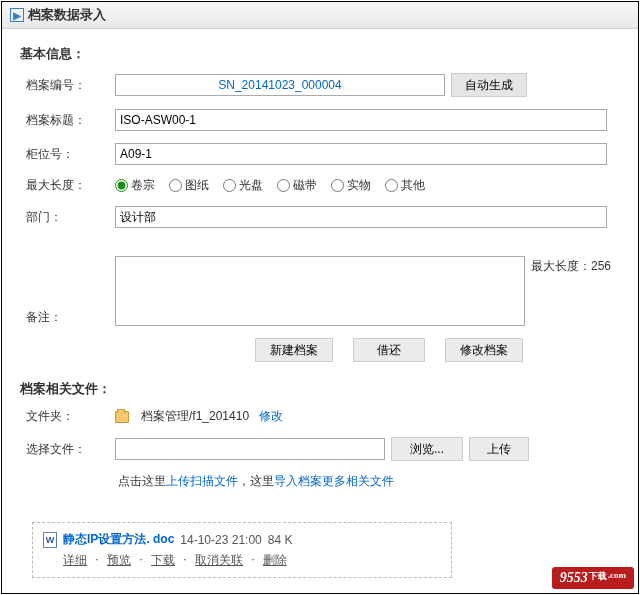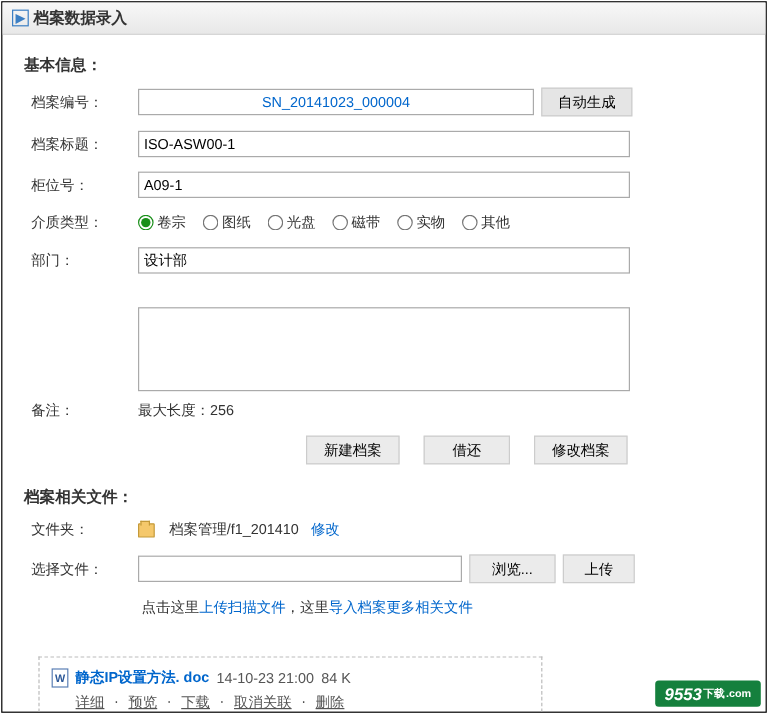--- a/index.html
+++ b/index.html
@@ -9,21 +9,21 @@
 .header .icon-box { width: 14px; height: 14px; border: 1px solid #3b7fc4; display: flex; align-items: center; justify-content: center; color: #3b7fc4; font-size: 10px; font-weight: bold; }
 .header .title { font-weight: bold; color: #333; font-size: 13px; }
 .content { padding: 10px 18px 10px 18px; }
 .section-title { font-weight: bold; font-size: 13px; margin: 6px 0 10px 0; }
 .row { display: flex; align-items: center; margin-bottom: 12px; }
 .label { width: 95px; padding-left: 6px; }
 .field { flex: 1; display: flex; align-items: center; gap: 6px; }
 input[type="text"] { border: 1px solid #aaa; height: 22px; padding: 2px 4px; font-size: 12px; font-family: inherit; }
 .inp-record { width: 330px; color: #0066cc; text-align: center; }
 .btn-gen { width: 76px; height: 24px; background: #e5e5e5; border: 1px solid #ccc; cursor: pointer; font-size: 12px; font-family: inherit; }
-.inp-full { width: 410px; }
+.inp-full { width: 492px; }
 .radio-group { display: flex; gap: 14px; align-items: center; }
 .radio-group label { display: flex; align-items: center; gap: 3px; cursor: pointer; }
 .radio-group input[type="radio"] { accent-color: #1a8f1a; }
 textarea { width: 410px; height: 70px; border: 1px solid #aaa; resize: none; font-family: inherit; font-size: 12px; padding: 2px 4px; overflow-y: scroll; }
 .note-row { align-items: flex-end; margin-top: 28px; }
 .maxlen { font-size: 12px; margin-top: 2px; }
 .btn-row { display: flex; gap: 20px; padding-left: 235px; margin-top: 10px; margin-bottom: 18px; }
 .btn { height: 24px; padding: 0 14px; background: #ebebeb; border: 1px solid #ccc; cursor: pointer; font-size: 12px; font-family: inherit; min-width: 72px; }
 .folder-icon { display: inline-block; width: 14px; height: 12px; background: #f5c86b; border: 1px solid #c49a3a; border-radius: 1px; position: relative; margin-right: 2px; vertical-align: middle; }
 .folder-icon::before { content: ""; position: absolute; top: -3px; left: 1px; width: 6px; height: 3px; background: #f5c86b; border: 1px solid #c49a3a; border-bottom: none; }
@@ -31,21 +31,21 @@
 .path-row .field { gap: 10px; }
 .inp-file { width: 270px; }
 .hint-row { padding-left: 98px; margin-top: 12px; margin-bottom: 16px; }
 .file-box { margin: 6px 18px 0 30px; border: 1px dashed #bbb; padding: 8px 10px; width: 420px; }
 .file-line { display: flex; align-items: center; gap: 6px; margin-bottom: 4px; }
 .doc-icon { width: 14px; height: 16px; border: 1px solid #5a7fb5; background: #fff; display: inline-flex; align-items: center; justify-content: center; color: #2b5797; font-size: 9px; font-weight: bold; }
 .file-name { color: #0066cc; font-weight: bold; }
 .file-meta { color: #555; }
 .file-actions { display: flex; gap: 8px; padding-left: 20px; }
 .file-actions a { color: #555; text-decoration: underline; cursor: pointer; }
-.watermark { position: absolute; right: 4px; bottom: 4px; background: #15803d; color: #fff; font-weight: bold; font-style: italic; padding: 3px 8px; border-radius: 3px; font-size: 14px; display: flex; align-items: center; }
+.watermark { position: absolute; right: 4px; bottom: 4px; background: #b91c1c; color: #fff; font-weight: bold; font-style: italic; padding: 3px 8px; border-radius: 3px; font-size: 14px; display: flex; align-items: flex-start; font-family: Liberation Serif, serif; }
 .watermark .small { font-size: 9px; font-style: normal; margin-left: 1px; }
 </style>
 </head>
 <body>
 
 <div class="outer">
   <div class="header">
     <span class="icon-box">▶</span>
     <span class="title">档案数据录入</span>
   </div>
@@ -69,21 +69,21 @@
     </div>
 
     <div class="row">
       <div class="label">柜位号：</div>
       <div class="field">
         <input type="text" class="inp-full" value="A09-1" style="">
       </div>
     </div>
 
     <div class="row">
-      <div class="label">介质类型：</div>
+      <div class="label">最大长度：</div>
       <div class="field radio-group">
         <label>
             <input type="radio" name="media" checked="" style="">
             <span>卷宗</span>
           </label>
         <label>
             <input type="radio" name="media" style="">
             <span>图纸</span>
           </label>
         <label>
@@ -107,21 +107,21 @@
 
     <div class="row">
       <div class="label">部门：</div>
       <div class="field">
         <input type="text" class="inp-full" value="设计部" style="">
       </div>
     </div>
 
     <div class="row note-row">
       <div class="label" style="padding-top:26px">备注：</div>
-      <div class="field" style="flex-direction:column; align-items:flex-start;">
+      <div class="field" style="flex-direction:row; align-items:flex-start;">
         <textarea style=""></textarea>
         <div class="maxlen">最大长度：256</div>
       </div>
     </div>
 
     <div class="btn-row">
       <button class="btn">新建档案</button>
       <button class="btn">借还</button>
       <button class="btn">修改档案</button>
     </div>

